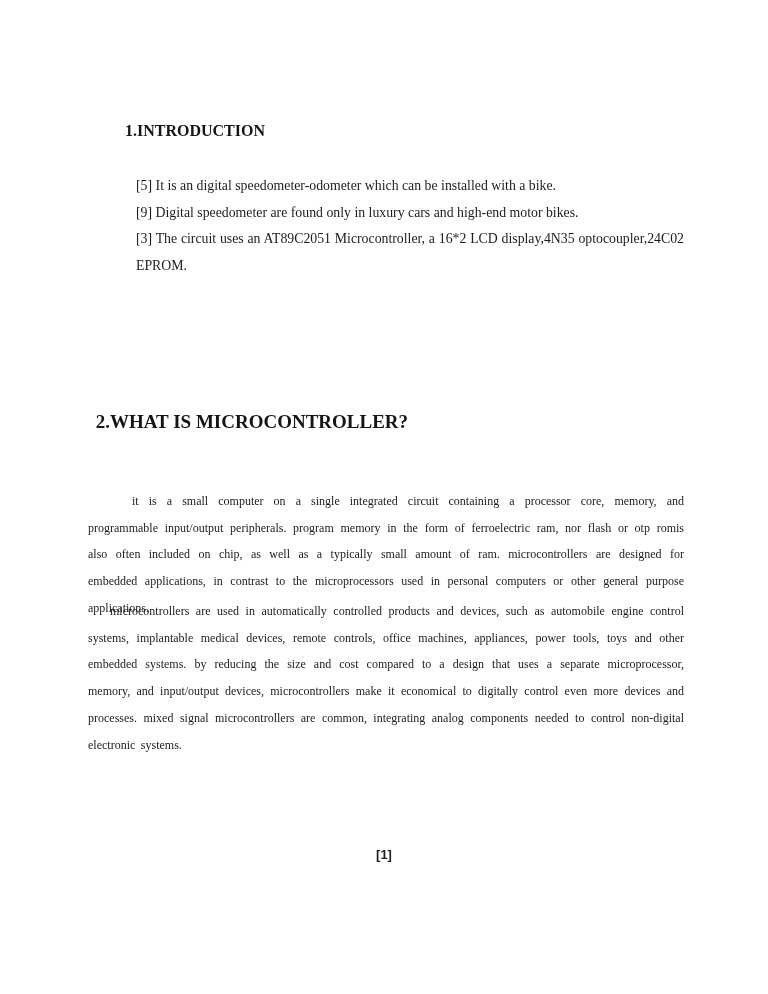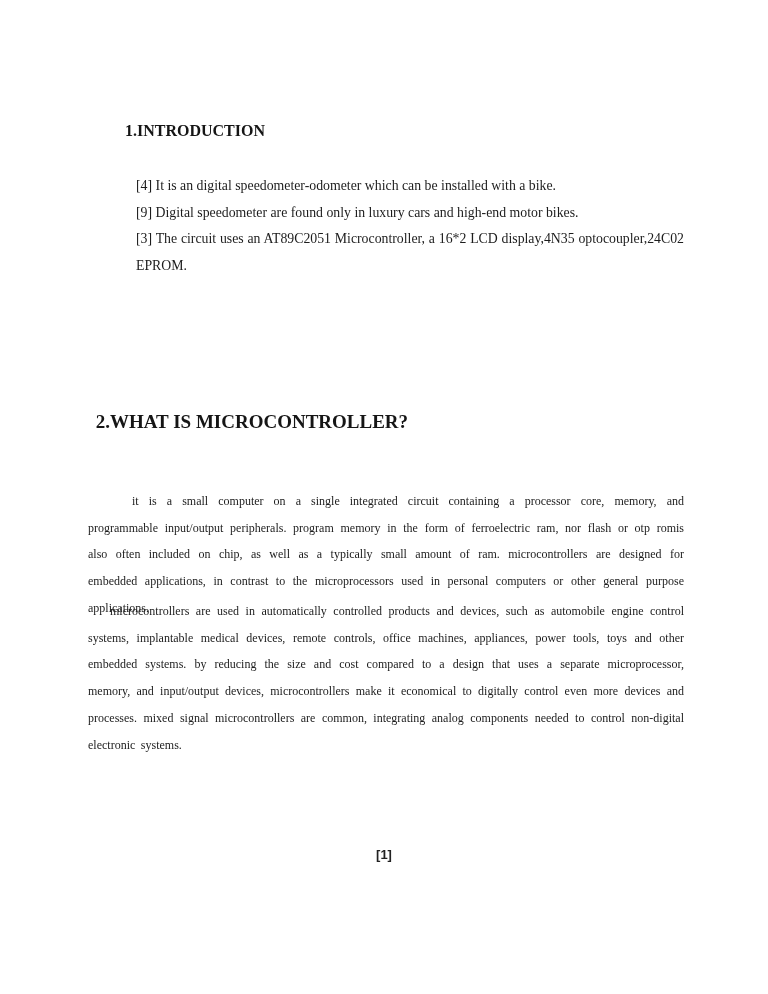--- a/index.html
+++ b/index.html
@@ -89,21 +89,21 @@
 </head>
 <body>
 
 <div class="page">
 
   <div class="heading heading-1">
     <span class="h-num">1.</span><span class="h-title">INTRODUCTION</span>
   </div>
 
   <div class="intro-list">
-    <p>[4] It is an digital speedometer-odometer which can be installed with a bike.</p>
+    <p>[5] It is an digital speedometer-odometer which can be installed with a bike.</p>
     <p>[9] Digital speedometer are found only in luxury cars and high-end motor bikes.</p>
     <p>[3] The circuit uses an AT89C2051 Microcontroller, a 16*2 LCD display,4N35 optocoupler,24C02 EPROM.</p>
   </div>
 
   <div class="heading heading-2">
     <span class="h-num">2.</span><span class="h-title">WHAT IS MICROCONTROLLER?</span>
   </div>
 
   <p class="body-para para-1">it is a small computer on a single integrated circuit containing a processor core, memory, and programmable input/output peripherals. program memory in the form of ferroelectric ram, nor flash or otp romis also often included on chip, as well as a typically small amount of ram. microcontrollers are designed for embedded applications, in contrast to the microprocessors used in personal computers or other general purpose applications.</p>
 

